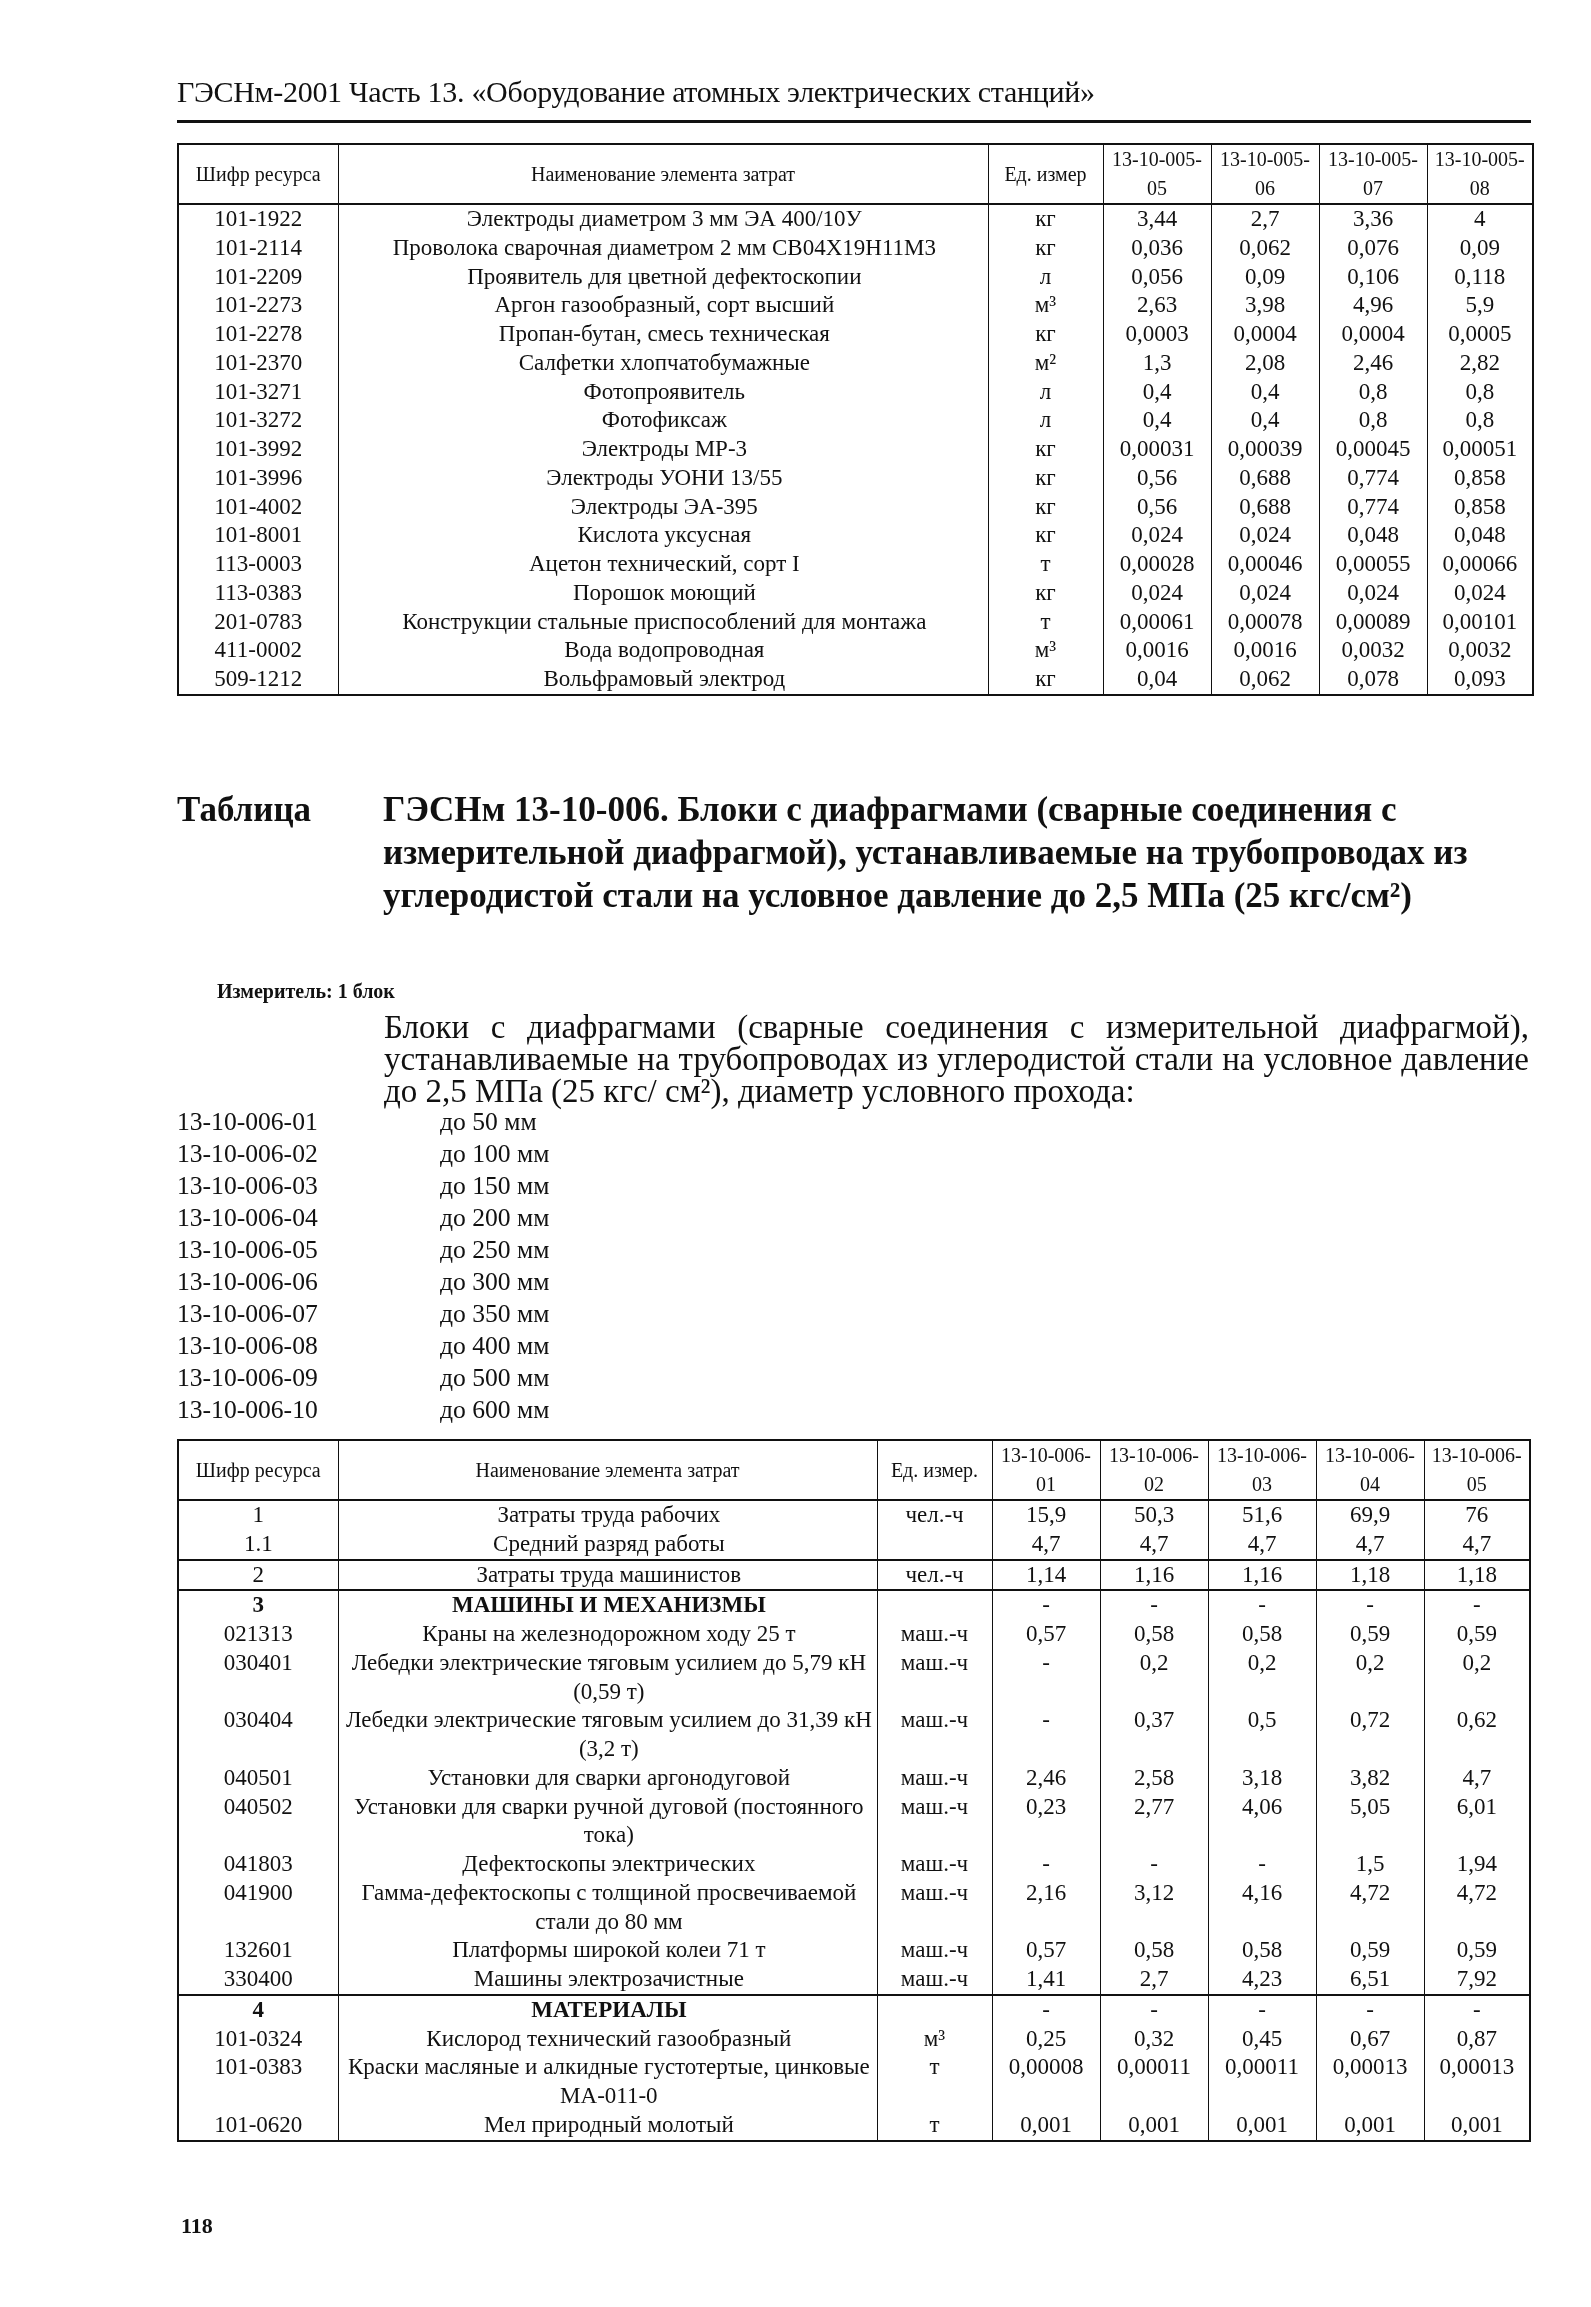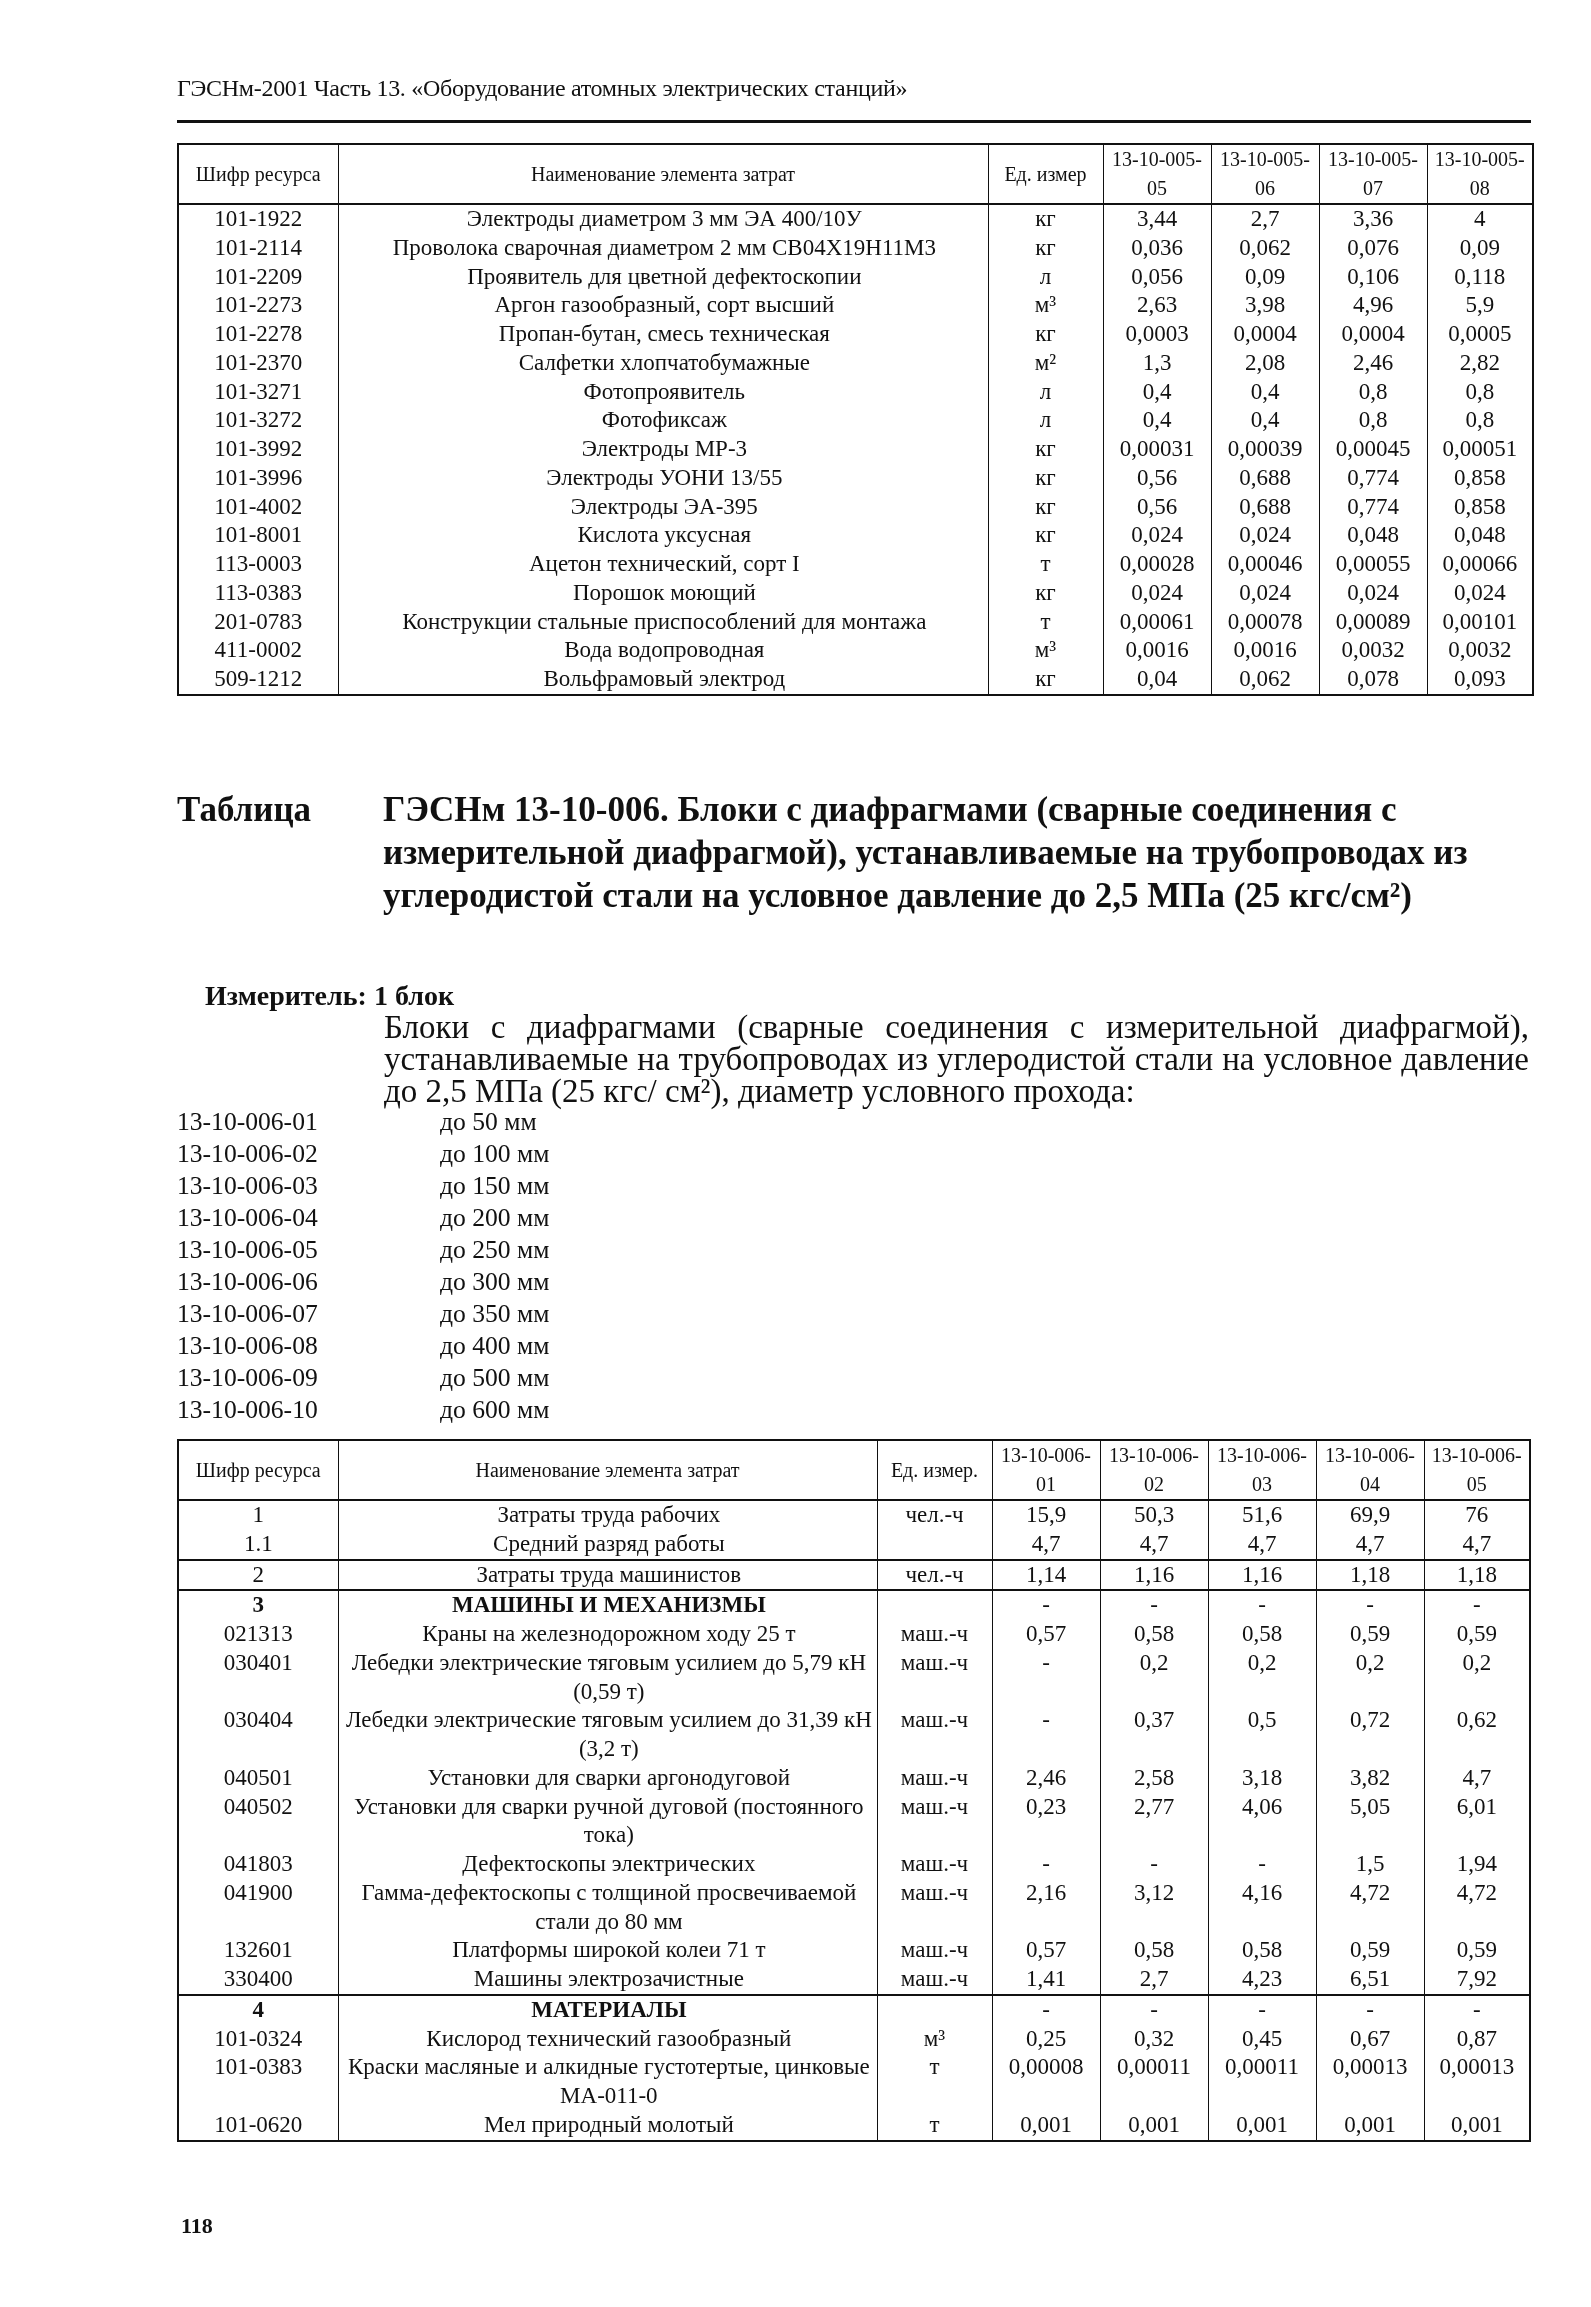--- a/index.html
+++ b/index.html
@@ -1,20 +1,20 @@
 <!DOCTYPE html>
 <html style="font-size:10.8px"><head>
 <meta charset="utf-8">
 <style>
   html, body { margin: 0; padding: 0; background: #ffffff; }
   body { width: 1591px; height: 2307px; position: relative; overflow: hidden;
          font-family: "Liberation Serif", "DejaVu Serif", serif; color: #111; }
   .page { position: absolute; left: 0; top: 0; width: 1591px; height: 2307px; }
 
-  .running-header { position: absolute; left: 177px; top: 75px; font-size: 24px; letter-spacing: -0.3px; }
+  .running-header { position: absolute; left: 177px; top: 75px; font-size: 30px; letter-spacing: -0.3px; }
   .header-rule { position: absolute; left: 177px; top: 120px; width: 1354px; height: 2.7px; background: #111; }
 
   table.gesn { position: absolute; border-collapse: collapse; table-layout: fixed; font-size: 23px; line-height: 1.25; }
   table.gesn td, table.gesn th { border-left: 1.3px solid #111; border-right: 1.3px solid #111; padding: 0 4px; vertical-align: top; }
   table.gesn th { font-weight: normal; border-top: 2.7px solid #111; border-bottom: 2.7px solid #111; vertical-align: middle; text-align: center; font-size: 20px; line-height: 1.45; }
   table.gesn { border: 2.7px solid #111; padding-left: 32px; }
   table.gesn td.code { text-align: center; }
   table.gesn td.unit { text-align: center; }
   table.gesn td.num { text-align: center; border-left: 1.3px solid #111; }
   table.gesn td.name { text-align: center; padding-left: 6.7px; }
@@ -22,21 +22,21 @@
   table.gesn tr.lastrow td { border-bottom: 2.7px solid #111; }
   table.gesn td.bold { font-weight: bold; }
 
   #table1 { left: 177px; top: 143px; width: 1354px; }
   #table2 { left: 177px; top: 1439px; width: 1354px; }
 
   .table-title { position: absolute; left: 177px; top: 788px; width: 1354px; font-weight: bold; font-size: 35px; line-height: 43px; }
   .table-title .prefix { position: absolute; left: 0; top: 0; }
   .table-title .body { position: absolute; left: 401px; top: 0; width: 964px; text-indent: -206px; padding-left: 0; }
 
-  .measure { position: absolute; left: 205px; top: 980px; font-size: 28px; }
+  .measure { position: absolute; left: 217px; top: 980px; font-size: 20px; }
   .measure .lbl { font-weight: bold; }
   .description { position: absolute; left: 384px; top: 1011px; width: 1145px; font-size: 33px; line-height: 32px; text-align: justify; }
   .variants { position: absolute; left: 177px; top: 1106px; font-size: 25.6px; line-height: 32px; }
   .variant-row { display: flex; }
   .variant-code { width: 263px; }
   .variant-desc { }
 
   .page-number { position: absolute; left: 181px; top: 2213px; font-size: 22px; font-weight: bold; }
 </style>
 </head>

